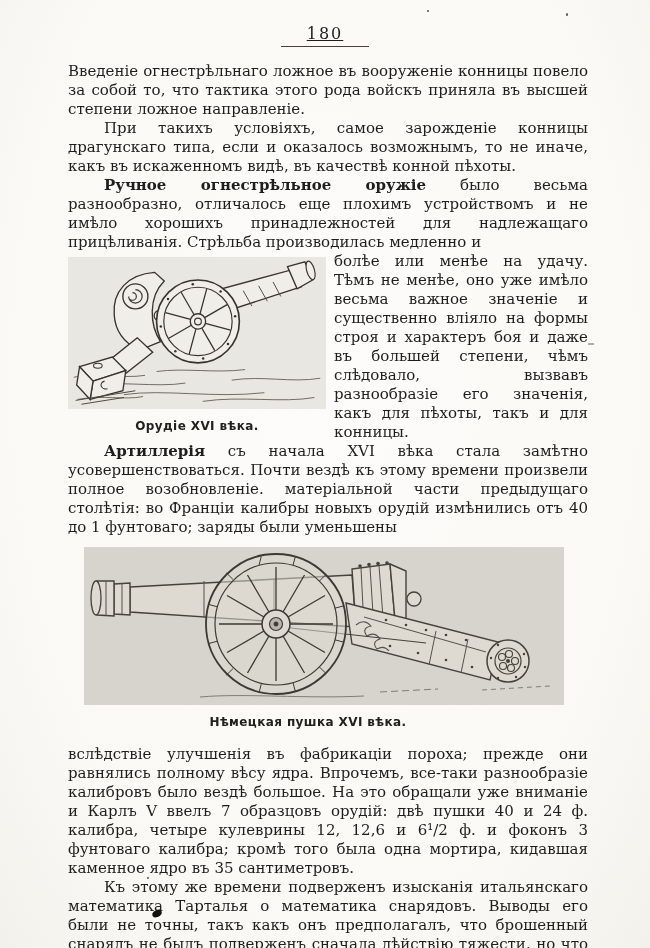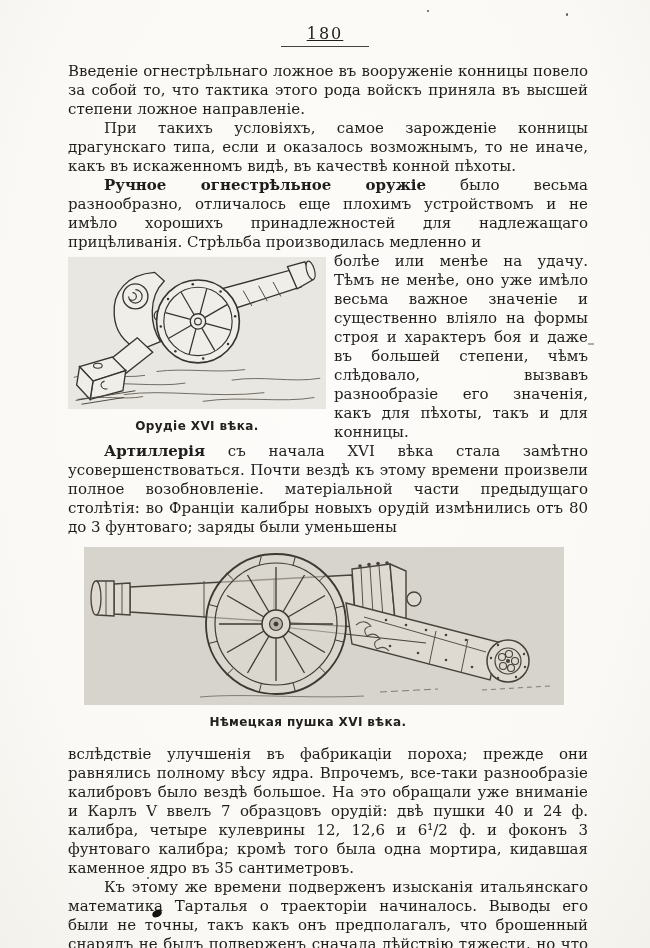--- a/index.html
+++ b/index.html
@@ -154,21 +154,21 @@
               <circle cx="129.6" cy="28.4" r="1.3"></circle>
             <circle cx="158.5" cy="36" r="1.3"></circle>
               <circle cx="173.6" cy="61.7" r="1.3"></circle>
           </g>
         </svg>
         <figcaption class="figcap">Орудіе XVI вѣка.</figcaption>
       </figure>
 
       <p>болѣе или менѣе на удачу. Тѣмъ не менѣе, оно уже имѣло весьма важное значеніе и существенно вліяло на формы строя и характеръ боя и даже въ большей степени, чѣмъ слѣдовало, вызвавъ разнообразіе его значенія, какъ для пѣхоты, такъ и для конницы.</p>
 
-      <p class="indent"><span class="b">Артиллерія</span><span> съ начала XVI вѣка стала замѣтно усовершенствоваться. Почти вездѣ къ этому времени произвели полное возобновленіе. матеріальной части предыдущаго столѣтія: во Франціи калибры новыхъ орудій измѣнились отъ 80 до 3 фунтоваго; заряды были уменьшены</span></p>
+      <p class="indent"><span class="b">Артиллерія</span><span> съ начала XVI вѣка стала замѣтно усовершенствоваться. Почти вездѣ къ этому времени произвели полное возобновленіе. матеріальной части предыдущаго столѣтія: во Франціи калибры новыхъ орудій измѣнились отъ 40 до 1 фунтоваго; заряды были уменьшены</span></p>
     </div>
 
     <figure class="fig2">
       <svg width="480" height="158" viewBox="0 0 480 158" xmlns="http://www.w3.org/2000/svg">
         <rect x="0" y="0" width="480" height="158" fill="#d7d4cd"></rect>
 
         <g stroke="#6a665e" stroke-width="1" fill="none" opacity="0.8">
           <path d="M116,150 C160,146 222,152 280,149"></path>
           <path d="M296,145 L354,142" stroke-dasharray="7 4"></path>
           <path d="M398,143 L466,139" stroke-dasharray="5 4"></path>
@@ -253,21 +253,21 @@
           <circle cx="192" cy="77" r="14" stroke-width="1.5" fill="#ded9d1"></circle>
           <circle cx="192" cy="77" r="6.5" stroke-width="1.2" fill="#b9b5ad"></circle>
           <circle cx="192" cy="77" r="2" fill="#3d3932"></circle>
         </g>
       </svg>
       <figcaption class="figcap">Нѣмецкая пушка XVI вѣка.</figcaption>
     </figure>
 
     <p class="p-after-fig">вслѣдствіе улучшенія въ фабрикаціи пороха; прежде они равнялись полному вѣсу ядра. Впрочемъ, все-таки разнообразіе калибровъ было вездѣ большое. На это обращали уже вниманіе и Карлъ V ввелъ 7 образцовъ орудій: двѣ пушки 40 и 24 ф. калибра, четыре кулеврины 12, 12,6 и 6¹/2 ф. и фоконъ 3 фунтоваго калибра; кромѣ того была одна мортира, кидавшая каменное ядро въ 35 сантиметровъ.</p>
 
-    <p class="indent"><span>Къ этому же времени подверженъ изысканія итальянскаго математика Тарталья о </span><span class="i">траекторіи начиналось</span><span>. Выводы его были не точны, такъ какъ онъ предполагалъ, что брошенный снарядъ не былъ подверженъ сначала дѣйствію тяжести, но что оно начиналось, только при умень-</span></p>
+    <p class="indent"><span>Къ этому же времени подверженъ изысканія итальянскаго математика Тарталья о </span><span class="i">математика снарядовъ</span><span>. Выводы его были не точны, такъ какъ онъ предполагалъ, что брошенный снарядъ не былъ подверженъ сначала дѣйствію тяжести, но что оно начиналось, только при умень-</span></p>
 
   </div>
 
   <div class="speck" style="left:427px; top:10px; width:2px; height:2px;"></div>
   <div class="speck" style="left:566px; top:13px; width:2px; height:3px;"></div>
   <div class="speck" style="left:147px; top:877px; width:2px; height:2px;"></div>
   <div class="speck" style="left:191px; top:886px; width:2px; height:2px;"></div>
   <div class="blot"></div>
   <div class="edge-dash"></div>
 

